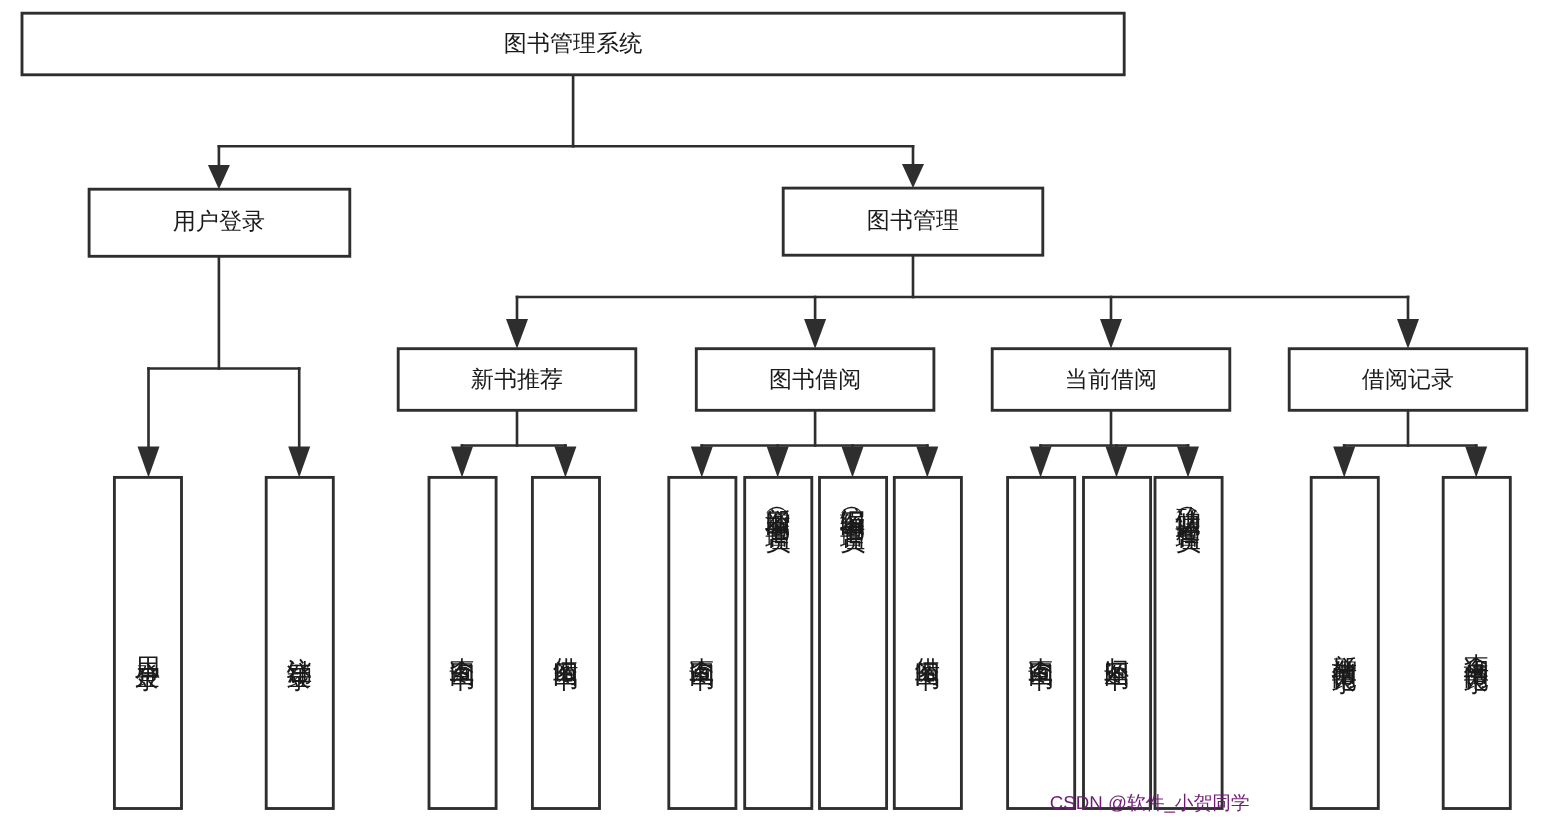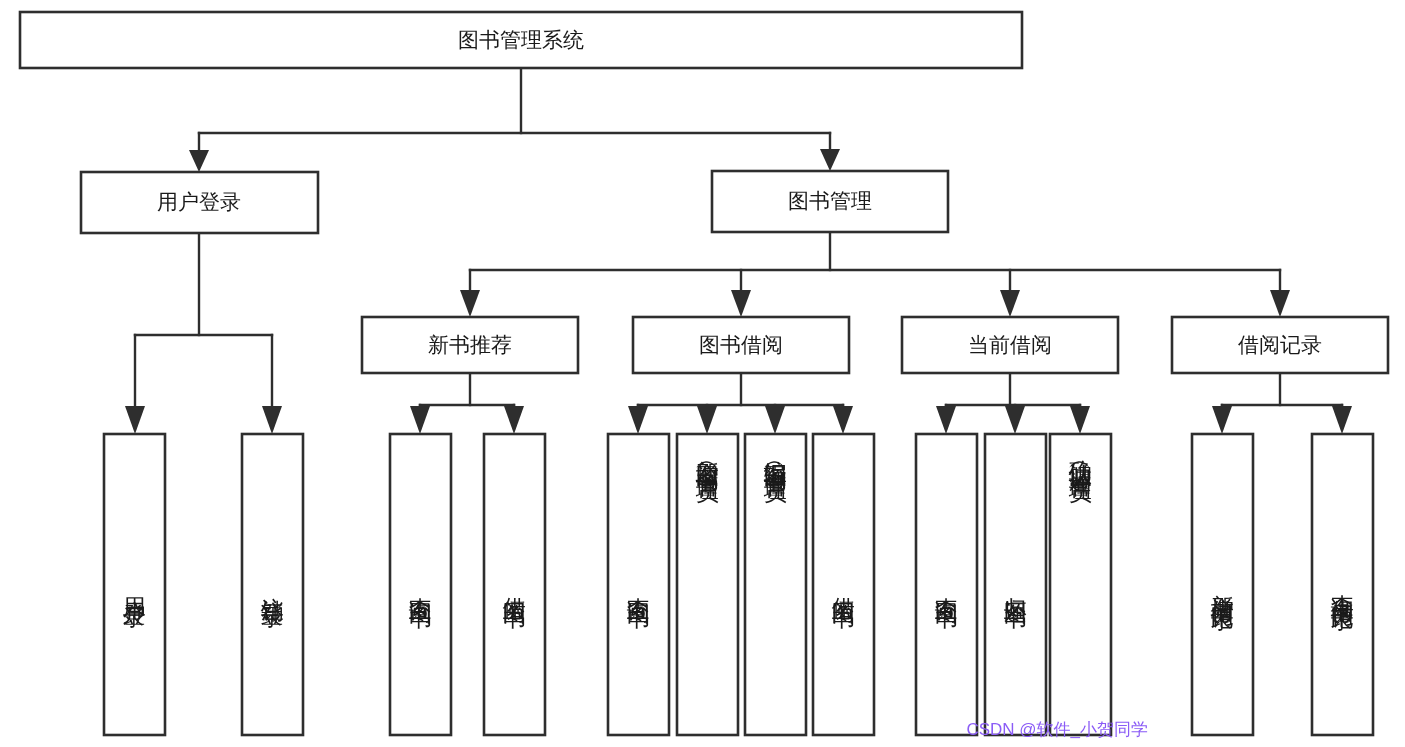--- a/index.html
+++ b/index.html
@@ -60,25 +60,25 @@
     color: #1a1a1a;
     letter-spacing: 3px;
     display: flex;
     align-items: center;
     justify-content: center;
     white-space: nowrap;
     pointer-events: none;
   }
   .watermark {
     position: absolute;
-    right: 8px;
+    right: 20px;
     bottom: 6px;
     font-family: "Liberation Sans", "DejaVu Sans", sans-serif;
     font-size: 17px;
-    color: #8b5cf6;
+    color: #701a75;
     white-space: nowrap;
   }
 </style>
 </head>
 <body>
 
 <div id="diagram-root">
 
   <svg id="flow-svg" viewBox="0 0 1405 747">
 

